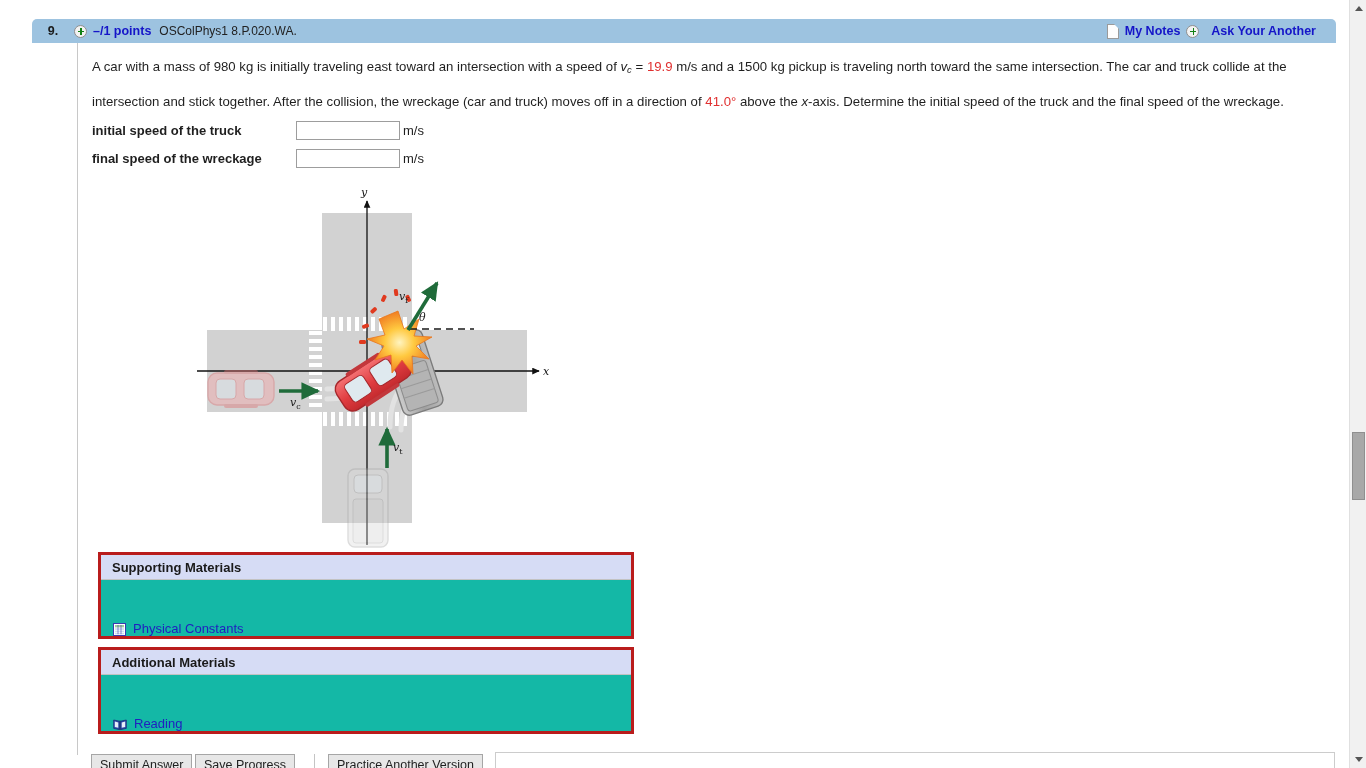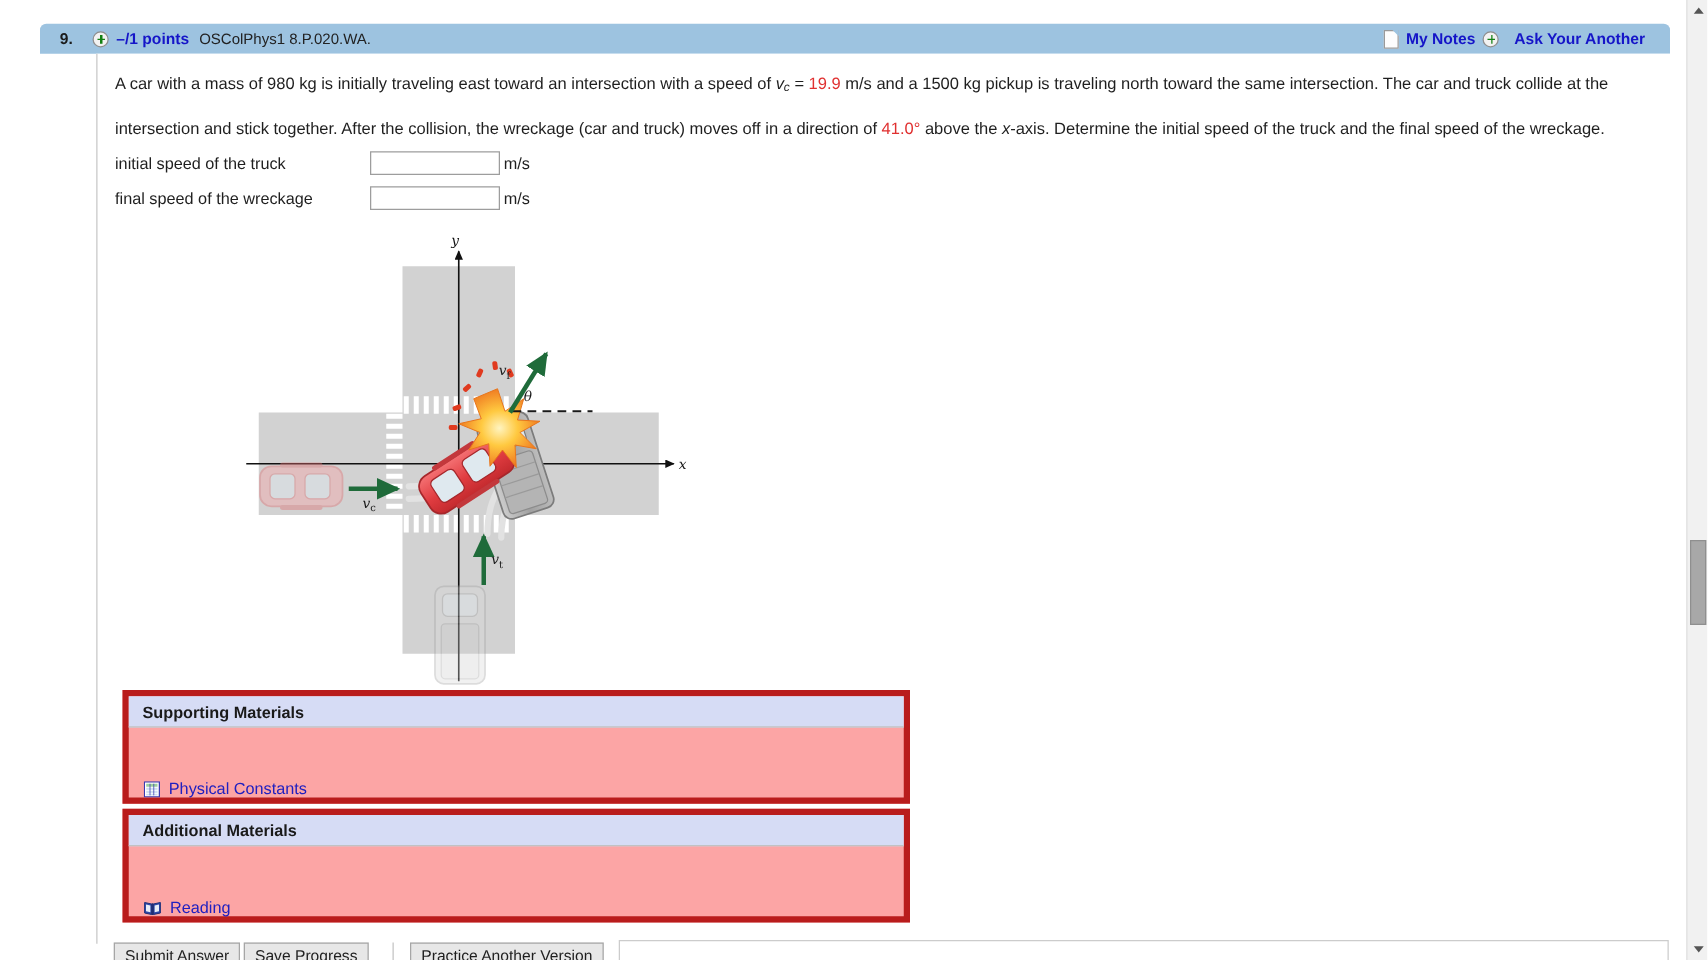--- a/index.html
+++ b/index.html
@@ -118,21 +118,21 @@
   .ansrow {
     position: absolute;
     left: 14px;
     display: flex;
     align-items: center;
     font-size: 13px;
     color: #1f1f1f;
   }
   .ansrow.r1 { top: 78px; }
   .ansrow.r2 { top: 106px; }
-  .anslabel { width: 204px; }
+  .anslabel { width: 204px; font-weight: bold; }
   .ansinput {
     width: 104px; height: 19px;
     border: 1px solid #9d9d9d;
     background: #fff;
     font-family: "Liberation Sans", sans-serif;
     font-size: 12px;
     padding: 0 3px;
   }
   .ansunit { margin-left: 3px; font-size: 13px; }
 
@@ -141,23 +141,23 @@
     position: absolute;
     left: 116px; top: 140px;
     width: 360px; height: 370px;
   }
   .figure svg { display: block; }
 
   
   .matpanel {
     position: absolute;
     left: 20px;
-    width: 630px;
-    border: 5px solid #b91c1c;
-    background: #fca5a5;
+    width: 536px;
+    border: 3px solid #b91c1c;
+    background: #14b8a6;
   }
   .matpanel.p1 { top: 509px; }
   .matpanel.p2 { top: 604px; }
   .mathead {
     background: #d6dcf5;
     height: 25px;
     display: flex;
     align-items: center;
     padding-left: 11px;
     font-size: 13px;

